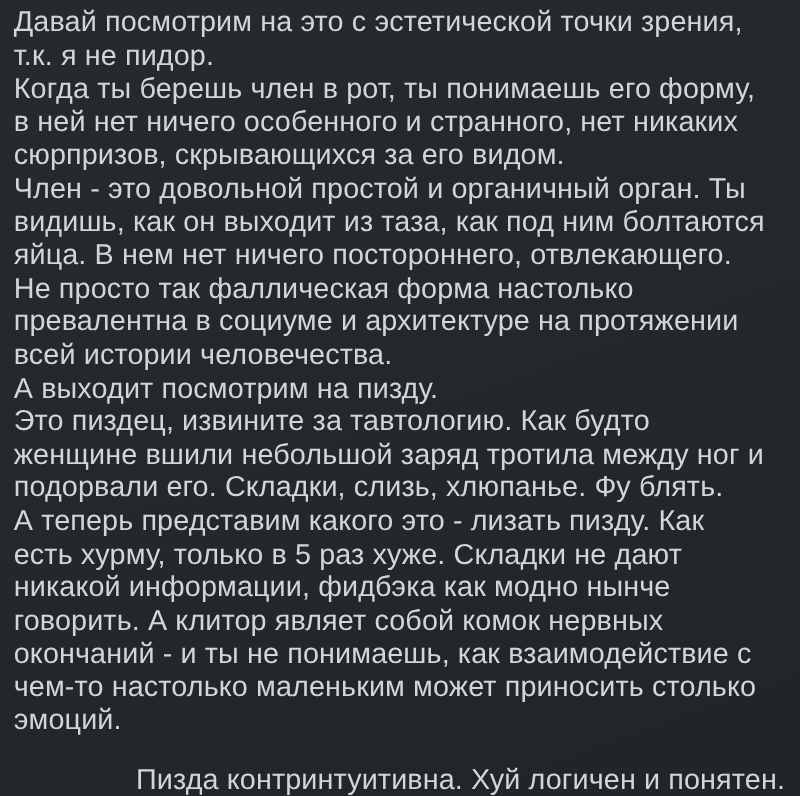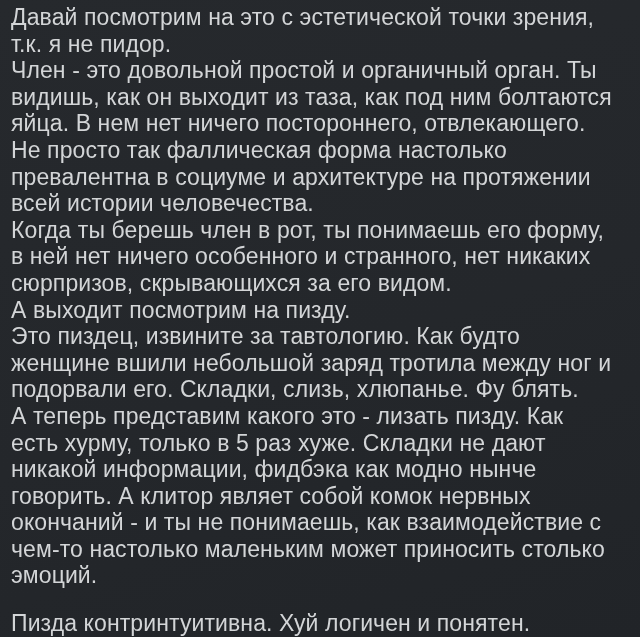--- a/index.html
+++ b/index.html
@@ -24,37 +24,38 @@
     line-height: 26.6px;
     font-weight: 400;
     letter-spacing: 0.1px;
   }
   .paragraph {
     margin: 0;
     white-space: pre-line;
   }
   .paragraph.final {
     margin-top: 21px;
+    text-align: right;
   }
 </style>
 </head>
 <body style="color: rgb(211, 213, 215);">
 
 <div class="post">
   <p class="paragraph">Давай посмотрим на это с эстетической точки зрения,
 т.к. я не пидор.</p>
+  <p class="paragraph">Когда ты берешь член в рот, ты понимаешь его форму,
+в ней нет ничего особенного и странного, нет никаких
+сюрпризов, скрывающихся за его видом.</p>
   <p class="paragraph">Член - это довольной простой и органичный орган. Ты
 видишь, как он выходит из таза, как под ним болтаются
 яйца. В нем нет ничего постороннего, отвлекающего.
 Не просто так фаллическая форма настолько
 превалентна в социуме и архитектуре на протяжении
 всей истории человечества.</p>
-  <p class="paragraph">Когда ты берешь член в рот, ты понимаешь его форму,
-в ней нет ничего особенного и странного, нет никаких
-сюрпризов, скрывающихся за его видом.</p>
   <p class="paragraph">А выходит посмотрим на пизду.</p>
   <p class="paragraph">Это пиздец, извините за тавтологию. Как будто
 женщине вшили небольшой заряд тротила между ног и
 подорвали его. Складки, слизь, хлюпанье. Фу блять.
 А теперь представим какого это - лизать пизду. Как
 есть хурму, только в 5 раз хуже. Складки не дают
 никакой информации, фидбэка как модно нынче
 говорить. А клитор являет собой комок нервных
 окончаний - и ты не понимаешь, как взаимодействие с
 чем-то настолько маленьким может приносить столько

